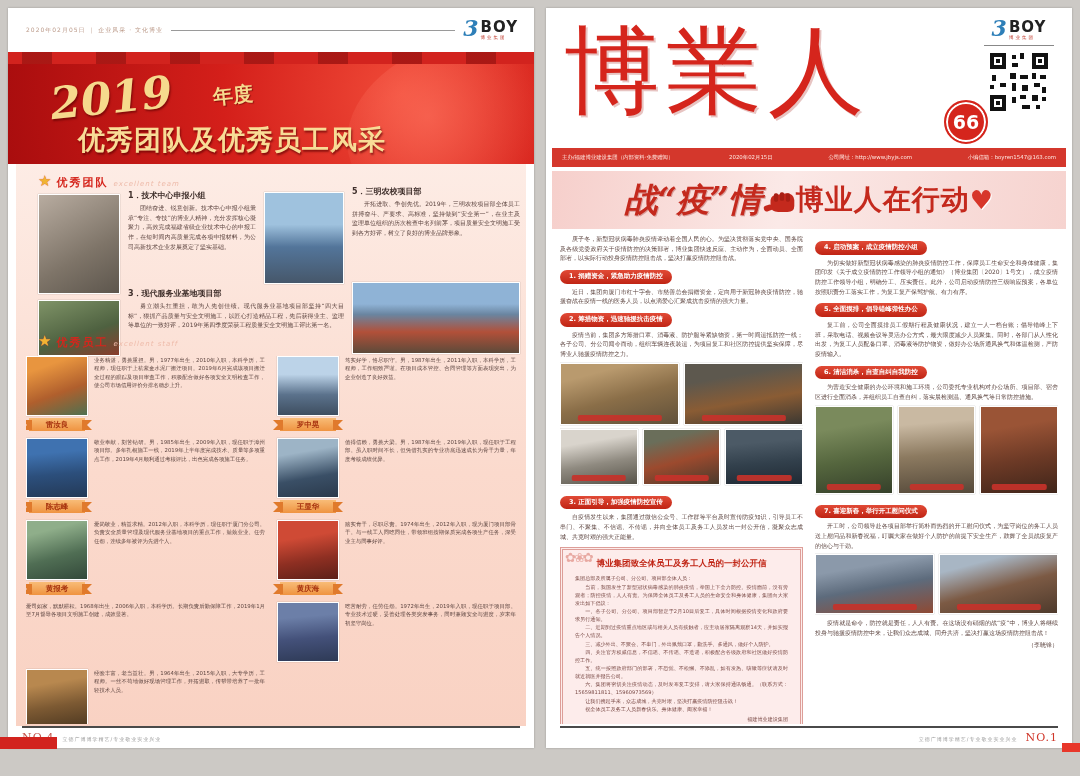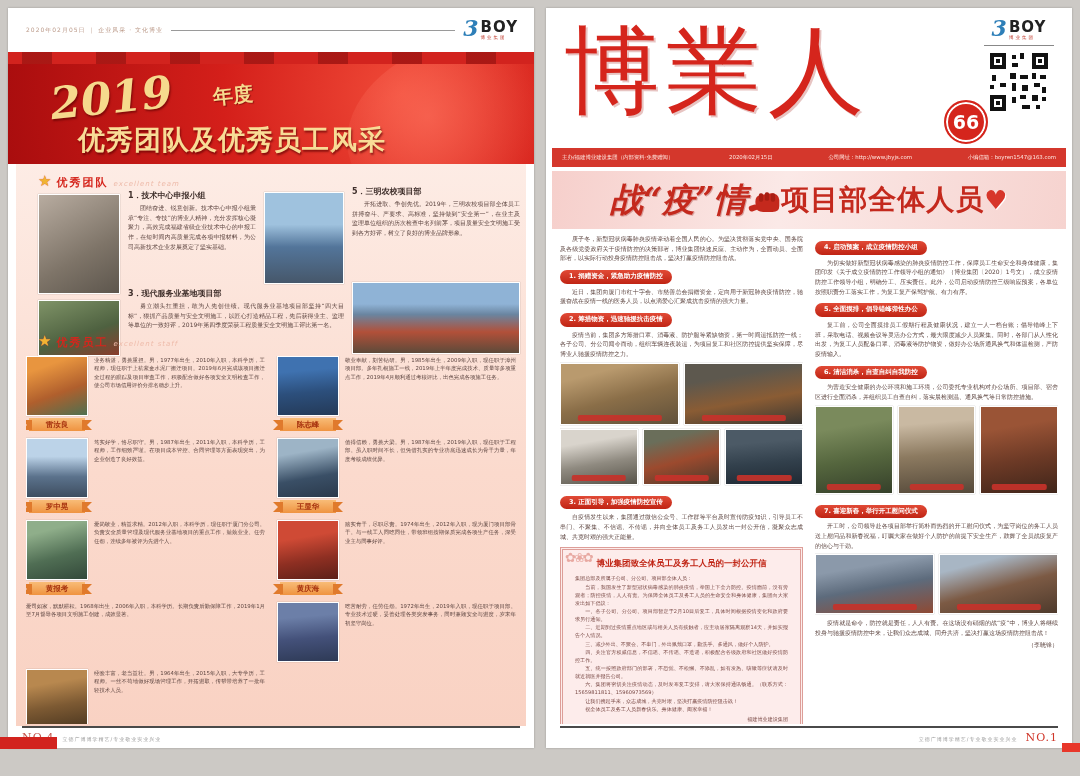--- a/index.html
+++ b/index.html
@@ -154,32 +154,32 @@
       <div class="staff-entry">
         <div class="sp-wrap">
           <div class="sp" style="background:linear-gradient(160deg,#e8953f 20%,#b05f2d 60%,#4f7050);"></div>
           <div class="ribbon">雷汝良</div>
         </div>
         <div class="staff-bio">业务精湛，勇挑重担。男，1977年出生，2010年入职，本科学历，工程师，现任职于上杭紫金水泥厂搬迁项目。2019年6月完成该项目搬迁全过程的跟踪及项目审查工作，积极配合做好各项安全文明检查工作，使公司市场信用评价分排名稳步上升。</div>
       </div>
 
       <div class="staff-entry">
         <div class="sp-wrap">
+          <div class="sp" style="background:linear-gradient(180deg,#bcd3e8 30%,#5b728c 65%,#3e4e60);"></div>
+          <div class="ribbon">罗中晃</div>
+        </div>
+        <div class="staff-bio">笃实好学，恪尽职守。男，1987年出生，2011年入职，本科学历，工程师，工作细致严谨。在项目成本管控、合同管理等方面表现突出，为企业创造了良好效益。</div>
+      </div>
+
+      <div class="staff-entry">
+        <div class="sp-wrap">
           <div class="sp" style="background:linear-gradient(175deg,#3f72b0 25%,#2c4f7c 60%,#243a58);"></div>
           <div class="ribbon">陈志峰</div>
         </div>
         <div class="staff-bio">敬业奉献，刻苦钻研。男，1985年出生，2009年入职，现任职于漳州项目部。多年扎根施工一线，2019年上半年度完成技术、质量等多项重点工作，2019年4月顺利通过考核评比，出色完成各项施工任务。</div>
-      </div>
-
-      <div class="staff-entry">
-        <div class="sp-wrap">
-          <div class="sp" style="background:linear-gradient(180deg,#bcd3e8 30%,#5b728c 65%,#3e4e60);"></div>
-          <div class="ribbon">罗中晃</div>
-        </div>
-        <div class="staff-bio">笃实好学，恪尽职守。男，1987年出生，2011年入职，本科学历，工程师，工作细致严谨。在项目成本管控、合同管理等方面表现突出，为企业创造了良好效益。</div>
       </div>
 
       <div class="staff-entry">
         <div class="sp-wrap">
           <div class="sp" style="background:linear-gradient(170deg,#9db4c6 25%,#3a4f66 65%,#2b3a4c);"></div>
           <div class="ribbon">王显华</div>
         </div>
         <div class="staff-bio">值得信赖，勇挑大梁。男，1987年出生，2019年入职，现任职于工程部。虽入职时间不长，但凭借扎实的专业功底迅速成长为骨干力量，年度考核成绩优异。</div>
       </div>
 
@@ -286,21 +286,21 @@
 
   <div class="rp-banner">
     <span class="hl1">战“疫”情</span>
     <svg class="fist" viewBox="0 0 40 40">
       <path fill="#c4291d" d="M10 24 q-1-9 6-10 l13-2 q8 0 9 8 l0 7 q0 7-8 7 l-11 0 q-8 0-9-7 z"></path>
       <rect x="2" y="26" width="10" height="7" rx="3" fill="#c4291d" transform="rotate(-18 7 29)"></rect>
       <rect x="14" y="12" width="5" height="10" rx="2" fill="#a81f14"></rect>
       <rect x="21" y="11" width="5" height="10" rx="2" fill="#a81f14"></rect>
       <rect x="28" y="12" width="5" height="10" rx="2" fill="#a81f14"></rect>
     </svg>
-    <span class="hl2">项目部全体人员</span>
+    <span class="hl2">博业人在行动</span>
     <span class="heart">♥</span>
   </div>
 
   <div class="rp-cols">
 
     <div class="col">
       <p class="para">庚子冬，新型冠状病毒肺炎疫情牵动着全国人民的心。为坚决贯彻落实党中央、国务院及各级党委政府关于疫情防控的决策部署，博业集团快速反应、主动作为，全面动员、全面部署，以实际行动投身疫情防控阻击战，坚决打赢疫情防控阻击战。</p>
 
       <span class="pill">1. 捐赠资金，紧急助力疫情防控</span>
       <p class="para">近日，集团向厦门市红十字会、市慈善总会捐赠资金，定向用于新冠肺炎疫情防控，驰援奋战在疫情一线的医务人员，以点滴爱心汇聚成抗击疫情的强大力量。</p>

